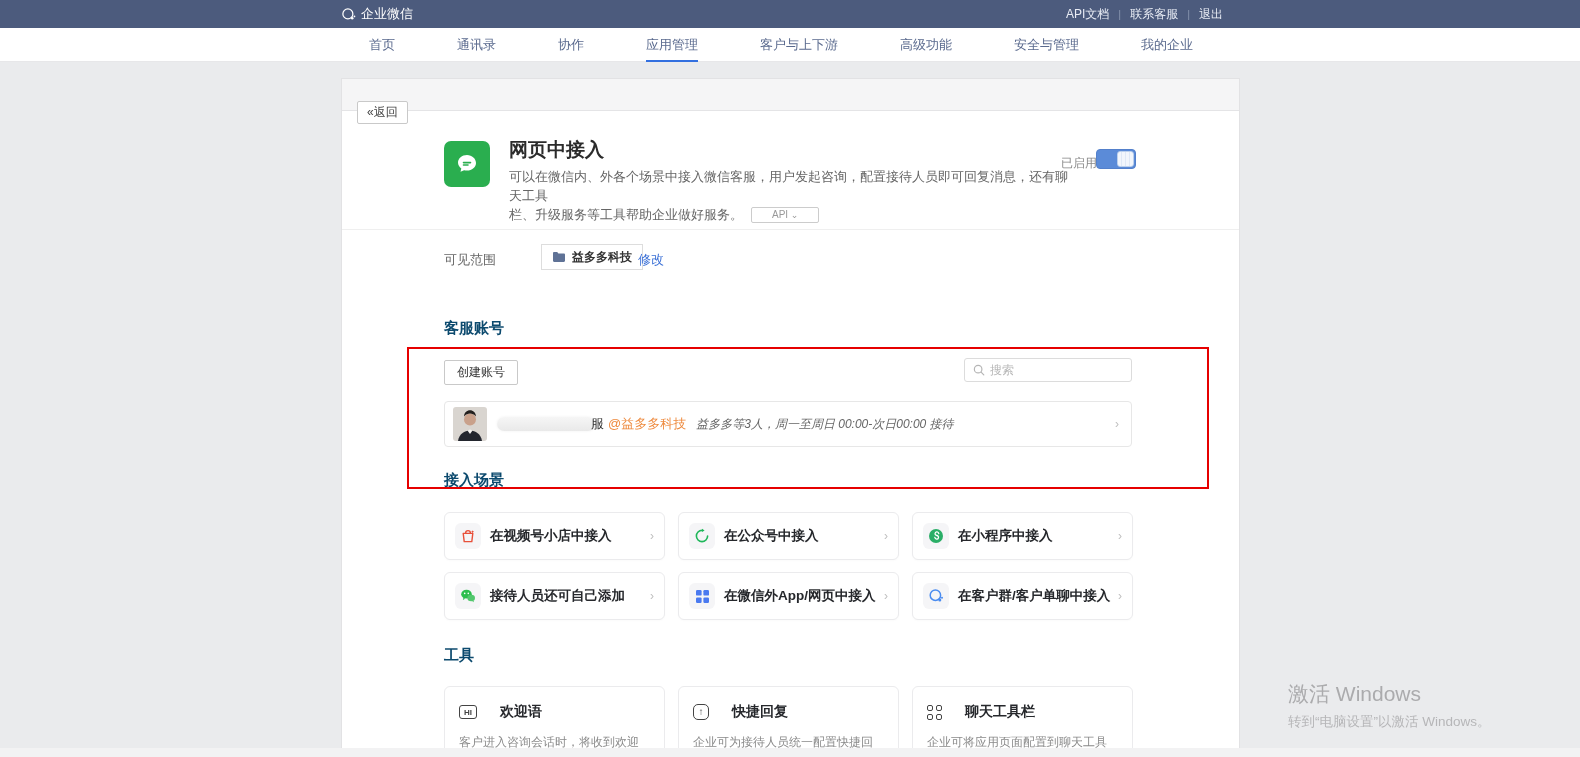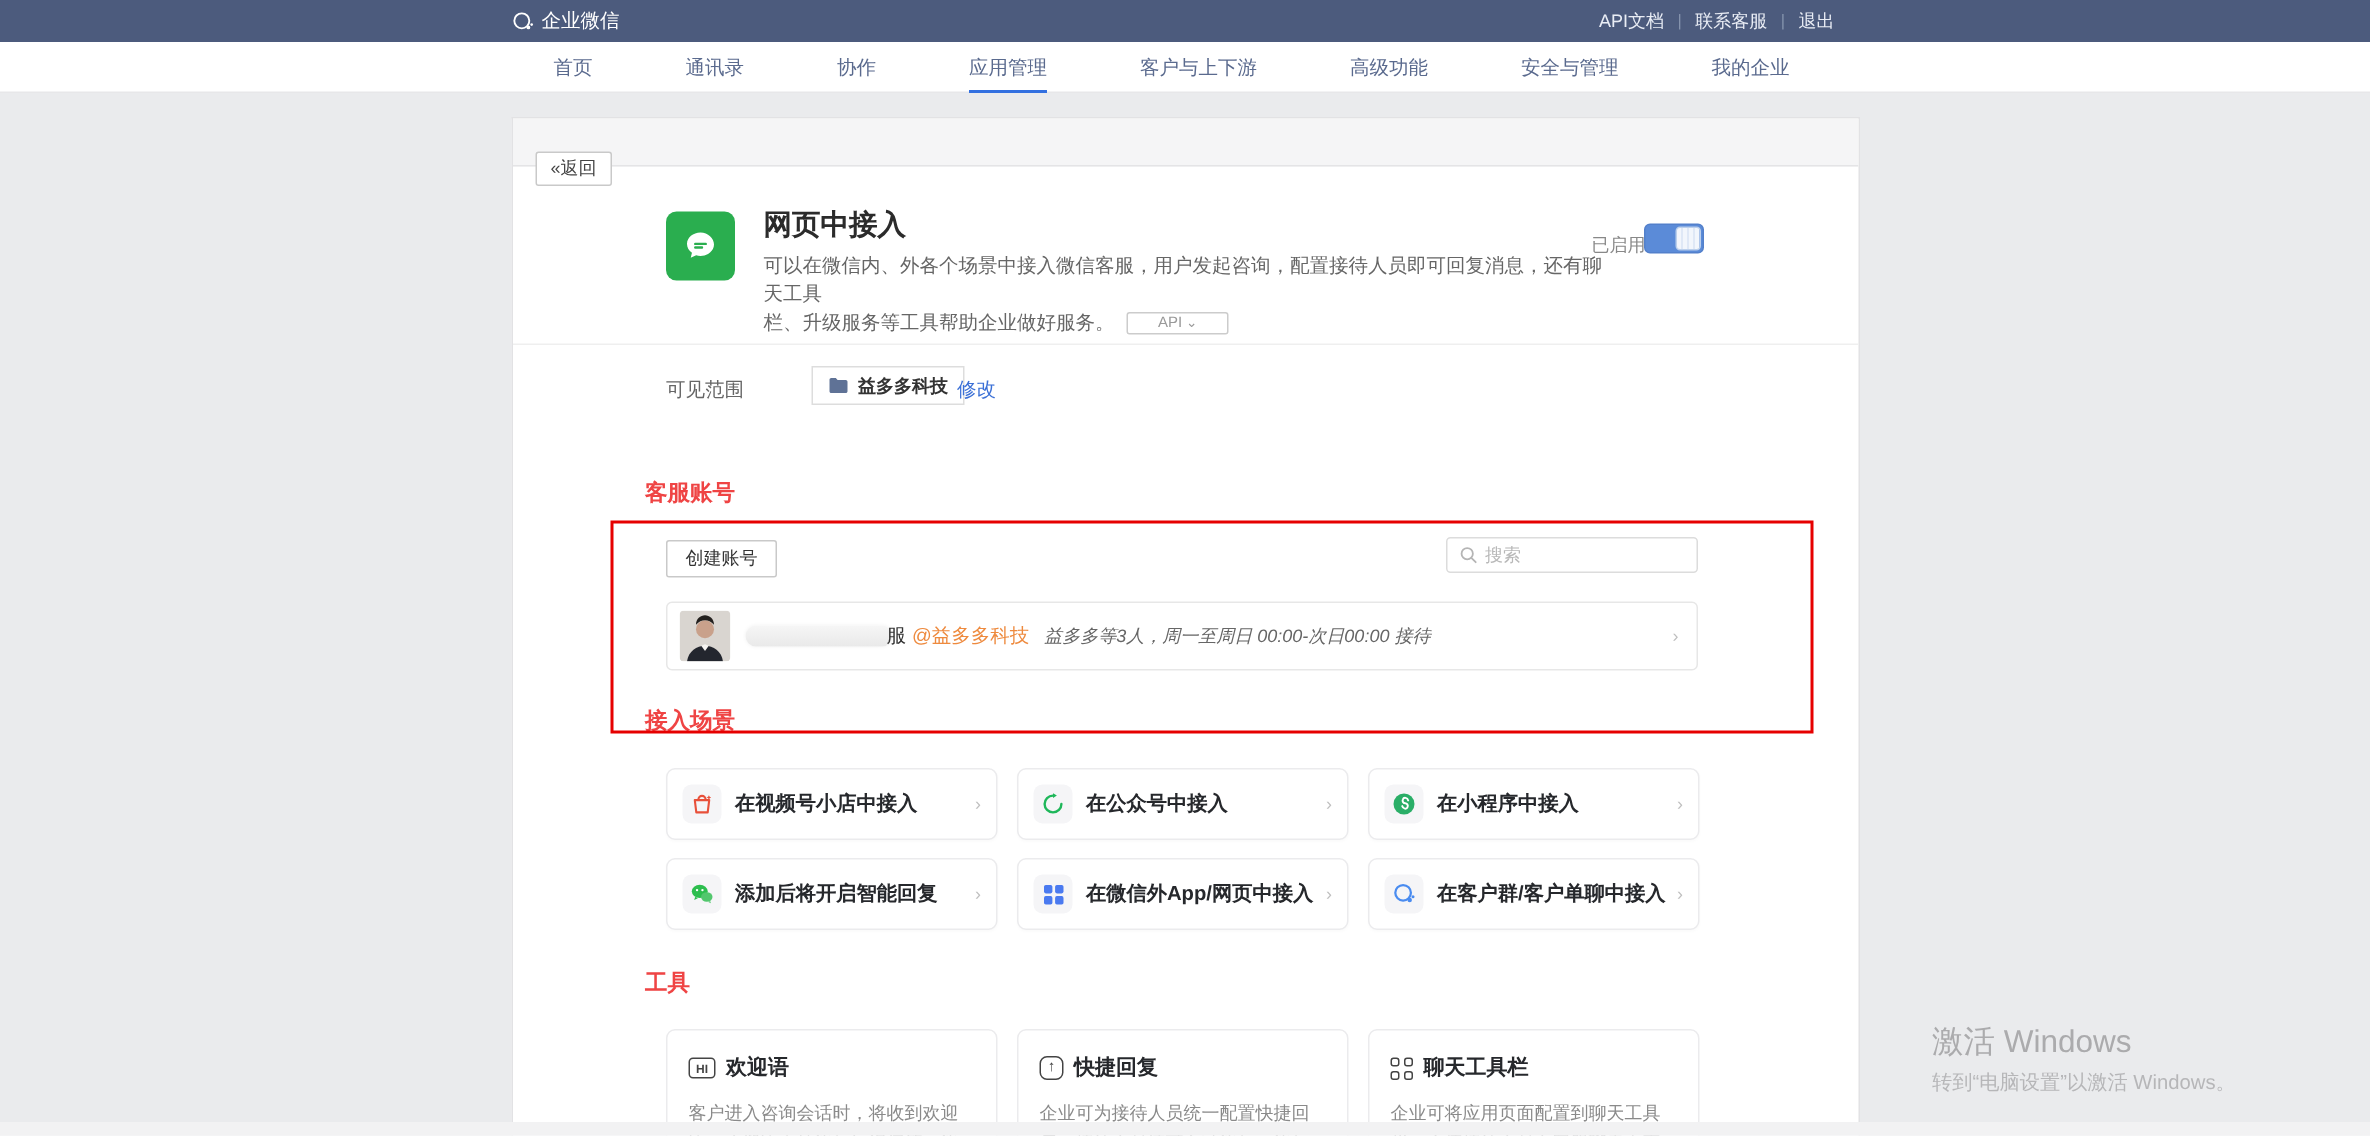--- a/index.html
+++ b/index.html
@@ -36,21 +36,21 @@
   .status-label { position:absolute; left:719px; top:76px; font-size:12px; color:#888; }
   .toggle { position:absolute; left:754px; top:70px; width:40px; height:20px; border-radius:4px; background:#5b8bd8; border:1px solid #5380cb; cursor:pointer; }
   .toggle .knob { position:absolute; right:1px; top:1px; width:17px; height:16px; border-radius:3px;
     background:repeating-linear-gradient(90deg,#f2f6fc 0 3px,#dfe8f6 3px 4px); border:1px solid #bcd0ec; }
   .divider { position:absolute; left:0; top:150px; width:899px; border-top:1px solid #efefef; }
   
   .scope-label { position:absolute; left:102px; top:172px; font-size:13px; color:#666; }
   .scope-tag { position:absolute; left:199px; top:165px; height:26px; display:flex; align-items:center; gap:6px; border:1px solid #ddd; background:#fff; padding:0 10px; font-size:12px; color:#333; font-weight:bold; }
   .scope-edit { position:absolute; left:296px; top:172px; font-size:13px; color:#3b70d6; cursor:pointer; }
   
-  .section-title { position:absolute; left:88px; font-size:15px; font-weight:bold; color:#ef4444; }
+  .section-title { position:absolute; left:102px; font-size:15px; font-weight:bold; color:#0c4a6e; }
   
   .red-rect { position:absolute; left:65px; top:268px; width:802px; height:142px; border:2px solid #e60000; pointer-events:none; z-index:6; }
   
   .create-btn { position:absolute; left:102px; top:281px; font-size:12px; color:#333; background:#fff; border:1px solid #c9c9c9; border-radius:2px; padding:3px 12px; cursor:pointer; }
   .search-box { position:absolute; left:622px; top:279px; width:168px; height:24px; border:1px solid #dcdcdc; border-radius:3px; display:flex; align-items:center; padding-left:8px; gap:5px; background:#fff; }
   .search-box input { border:none; outline:none; width:120px; font-size:12px; color:#555; font-family:"Liberation Sans",sans-serif; }
   .search-box input::placeholder { color:#b8b8b8; }
   
   .account-card { position:absolute; left:102px; top:322px; width:688px; height:46px; border:1px solid #e7e7e7; border-radius:4px; background:#fff; display:flex; align-items:center; padding:0 12px 0 8px; cursor:pointer; }
   .avatar { width:34px; height:34px; border-radius:3px; overflow:hidden; flex:0 0 auto; }
@@ -62,21 +62,21 @@
   
   .scene-grid { position:absolute; left:102px; top:433px; width:692px; display:grid; grid-template-columns:repeat(3,221px); grid-auto-rows:48px; gap:12px 13px; }
   .scene-card { border:1px solid #ebebed; border-radius:6px; background:#fff; display:flex; align-items:center; padding:0 10px; cursor:pointer; box-shadow:0 1px 2px rgba(0,0,0,.02); }
   .scene-icon { width:26px; height:26px; border-radius:6px; background:#f5f5f7; display:flex; align-items:center; justify-content:center; margin-right:9px; flex:0 0 auto; }
   .scene-label { font-size:13.5px; font-weight:bold; color:#26282c; flex:1; white-space:nowrap; }
   .chev { color:#bfbfbf; font-size:12px; }
   .chev::before { content:"›"; }
   
   .tool-grid { position:absolute; left:102px; top:607px; width:692px; display:grid; grid-template-columns:repeat(3,221px); gap:13px; }
   .tool-card { height:150px; border:1px solid #ebebed; border-radius:6px; background:#fff; padding:16px 14px; cursor:pointer; }
-  .tool-head { display:flex; align-items:center; gap:7px; font-size:14px; font-weight:bold; color:#26282c; }
+  .tool-head { display:flex; align-items:center; gap:23px; font-size:14px; font-weight:bold; color:#26282c; }
   .tool-desc { margin-top:12px; font-size:12px; color:#8a8a8a; line-height:19px; }
   .icon-hi { width:18px; height:14px; border:1.4px solid #444; border-radius:3px; font-size:8px; font-weight:bold; color:#444; display:flex; align-items:center; justify-content:center; }
   .icon-circle-up { width:16px; height:16px; border:1.4px solid #444; border-radius:5px; font-size:10px; color:#444; display:flex; align-items:center; justify-content:center; line-height:1; }
   .icon-grid4 { width:15px; height:15px; display:grid; grid-template-columns:6px 6px; grid-template-rows:6px 6px; gap:3px; }
   .icon-grid4 i { border:1.4px solid #444; border-radius:2px; }
   
   .watermark { position:absolute; left:1288px; top:680px; z-index:2; }
   .wm1 { font-size:21px; color:#ababad; }
   .wm2 { font-size:13.5px; color:#b6b6b8; margin-top:5px; }
   
@@ -219,21 +219,21 @@
       <span class="scene-icon">
         <svg width="16" height="16" viewBox="0 0 16 16">
           <ellipse cx="6.5" cy="6.2" rx="5.3" ry="4.4" fill="#2dbe4e"></ellipse>
           <path d="M3.5 9.8 2.8 12l2.4-1.2z" fill="#2dbe4e"></path>
           <circle cx="4.7" cy="5.4" r=".8" fill="#fff"></circle>
             <circle cx="8.3" cy="5.4" r=".8" fill="#fff"></circle>
           <ellipse cx="11.2" cy="10" rx="3.8" ry="3.2" fill="#52c76d"></ellipse>
           <path d="M13.4 12.6l.6 1.6-1.8-.9z" fill="#52c76d"></path>
         </svg>
       </span>
-      <span class="scene-label">添加后将开启智能回复</span>
+      <span class="scene-label">接待人员还可自己添加</span>
       <span class="chev"></span>
     </div>
 
     <div class="scene-card">
       <span class="scene-icon">
         <svg width="15" height="15" viewBox="0 0 15 15">
           <rect x="1" y="1" width="5.6" height="5.6" rx="1.2" fill="#4a7af0"></rect>
           <rect x="8.4" y="1" width="5.6" height="5.6" rx="1.2" fill="#4a7af0"></rect>
           <rect x="1" y="8.4" width="5.6" height="5.6" rx="1.2" fill="#4a7af0"></rect>
           <rect x="8.4" y="8.4" width="5.6" height="5.6" rx="1.2" fill="#4a7af0"></rect>

